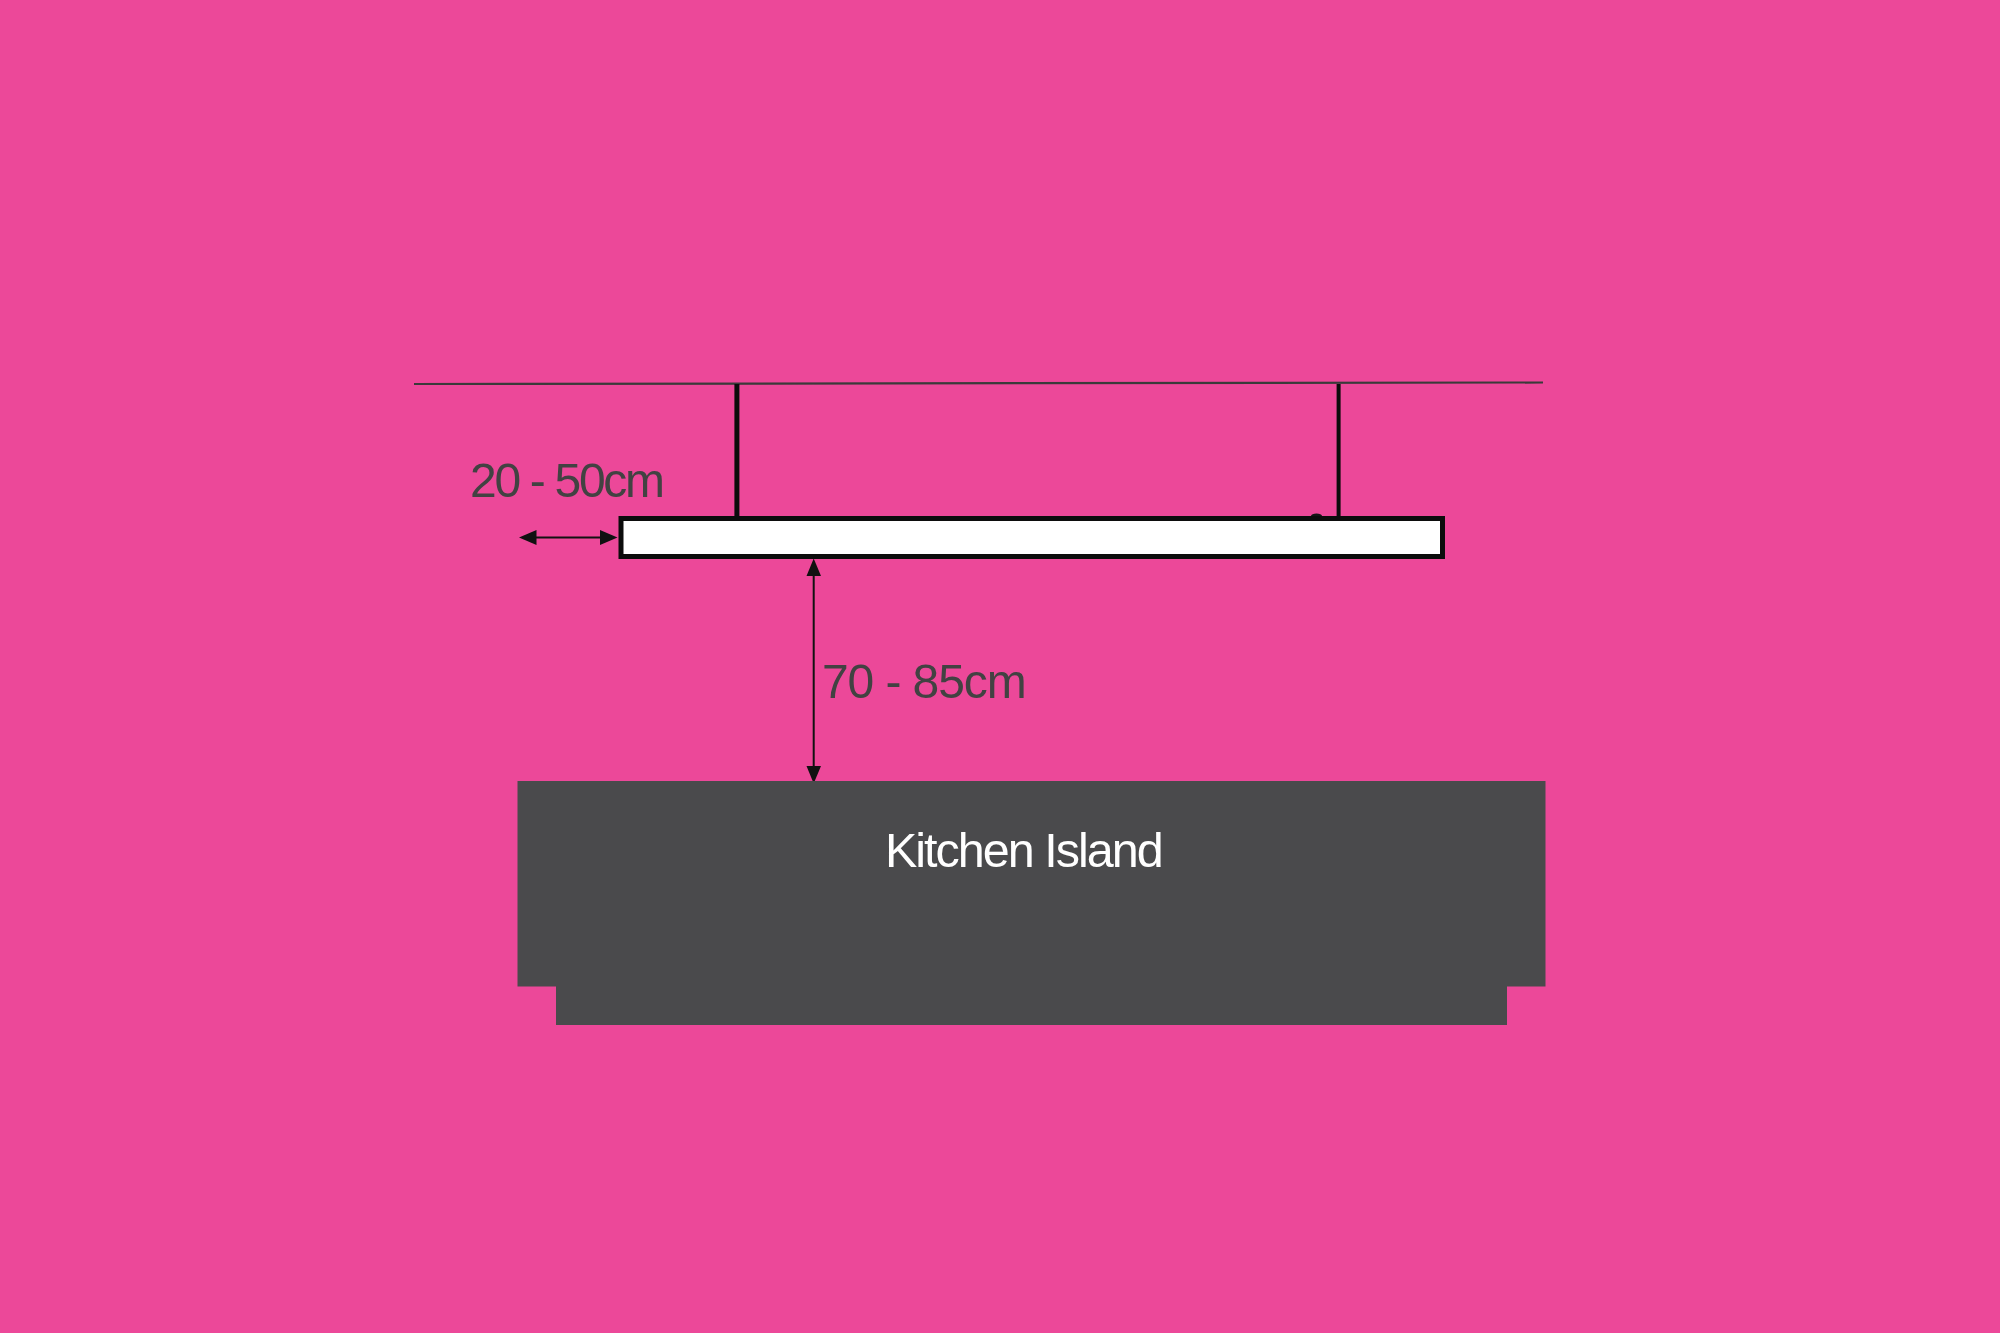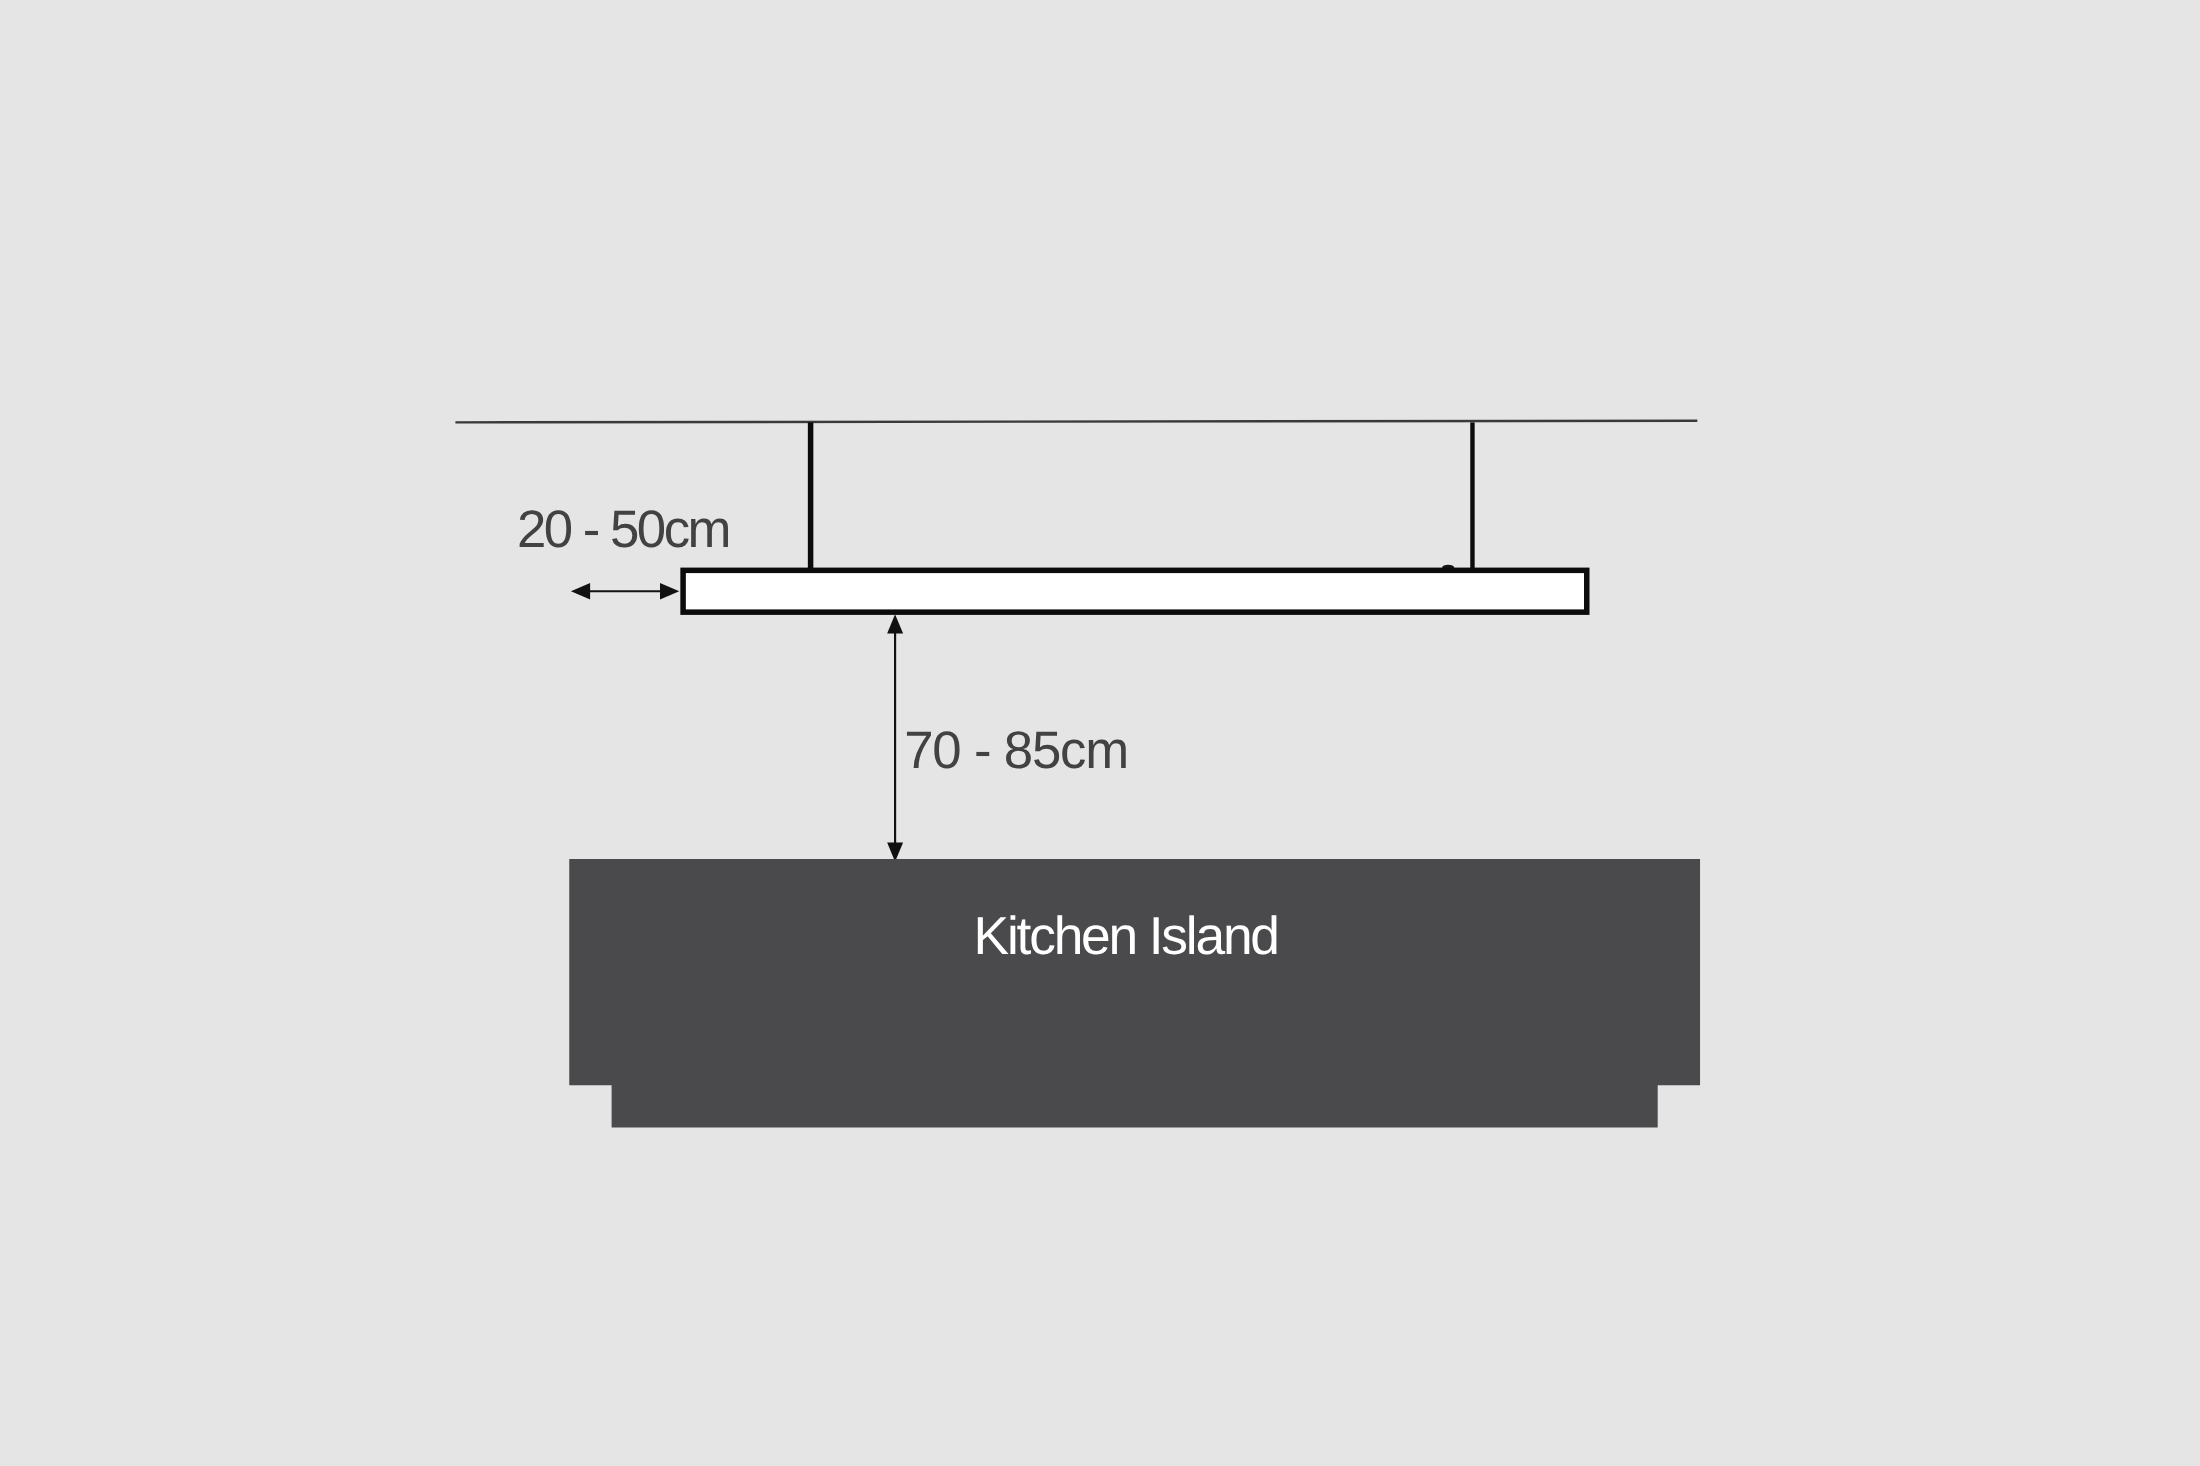--- a/index.html
+++ b/index.html
@@ -1,16 +1,16 @@
 <!DOCTYPE html>
 <html><head>
 <meta charset="utf-8">
 <style>
   html,body{margin:0;padding:0;background:#ffffff;}
-  .page{position:relative;width:2000px;height:1333px;background:#e5e5e5;overflow:hidden;
+  .page{position:relative;width:2000px;height:1333px;background:#ec4899;overflow:hidden;
         font-family:"Liberation Sans", sans-serif;}
   svg{position:absolute;left:0;top:0;}
   text{font-family:"Liberation Sans", sans-serif;}
 </style>
 </head>
 <body>
 <div class="page">
 <svg width="2000" height="1333" viewBox="0 0 2000 1333">
 
   <line x1="414" y1="384" x2="1543" y2="382.5" stroke="#3a3a3a" stroke-width="2.2"></line>

